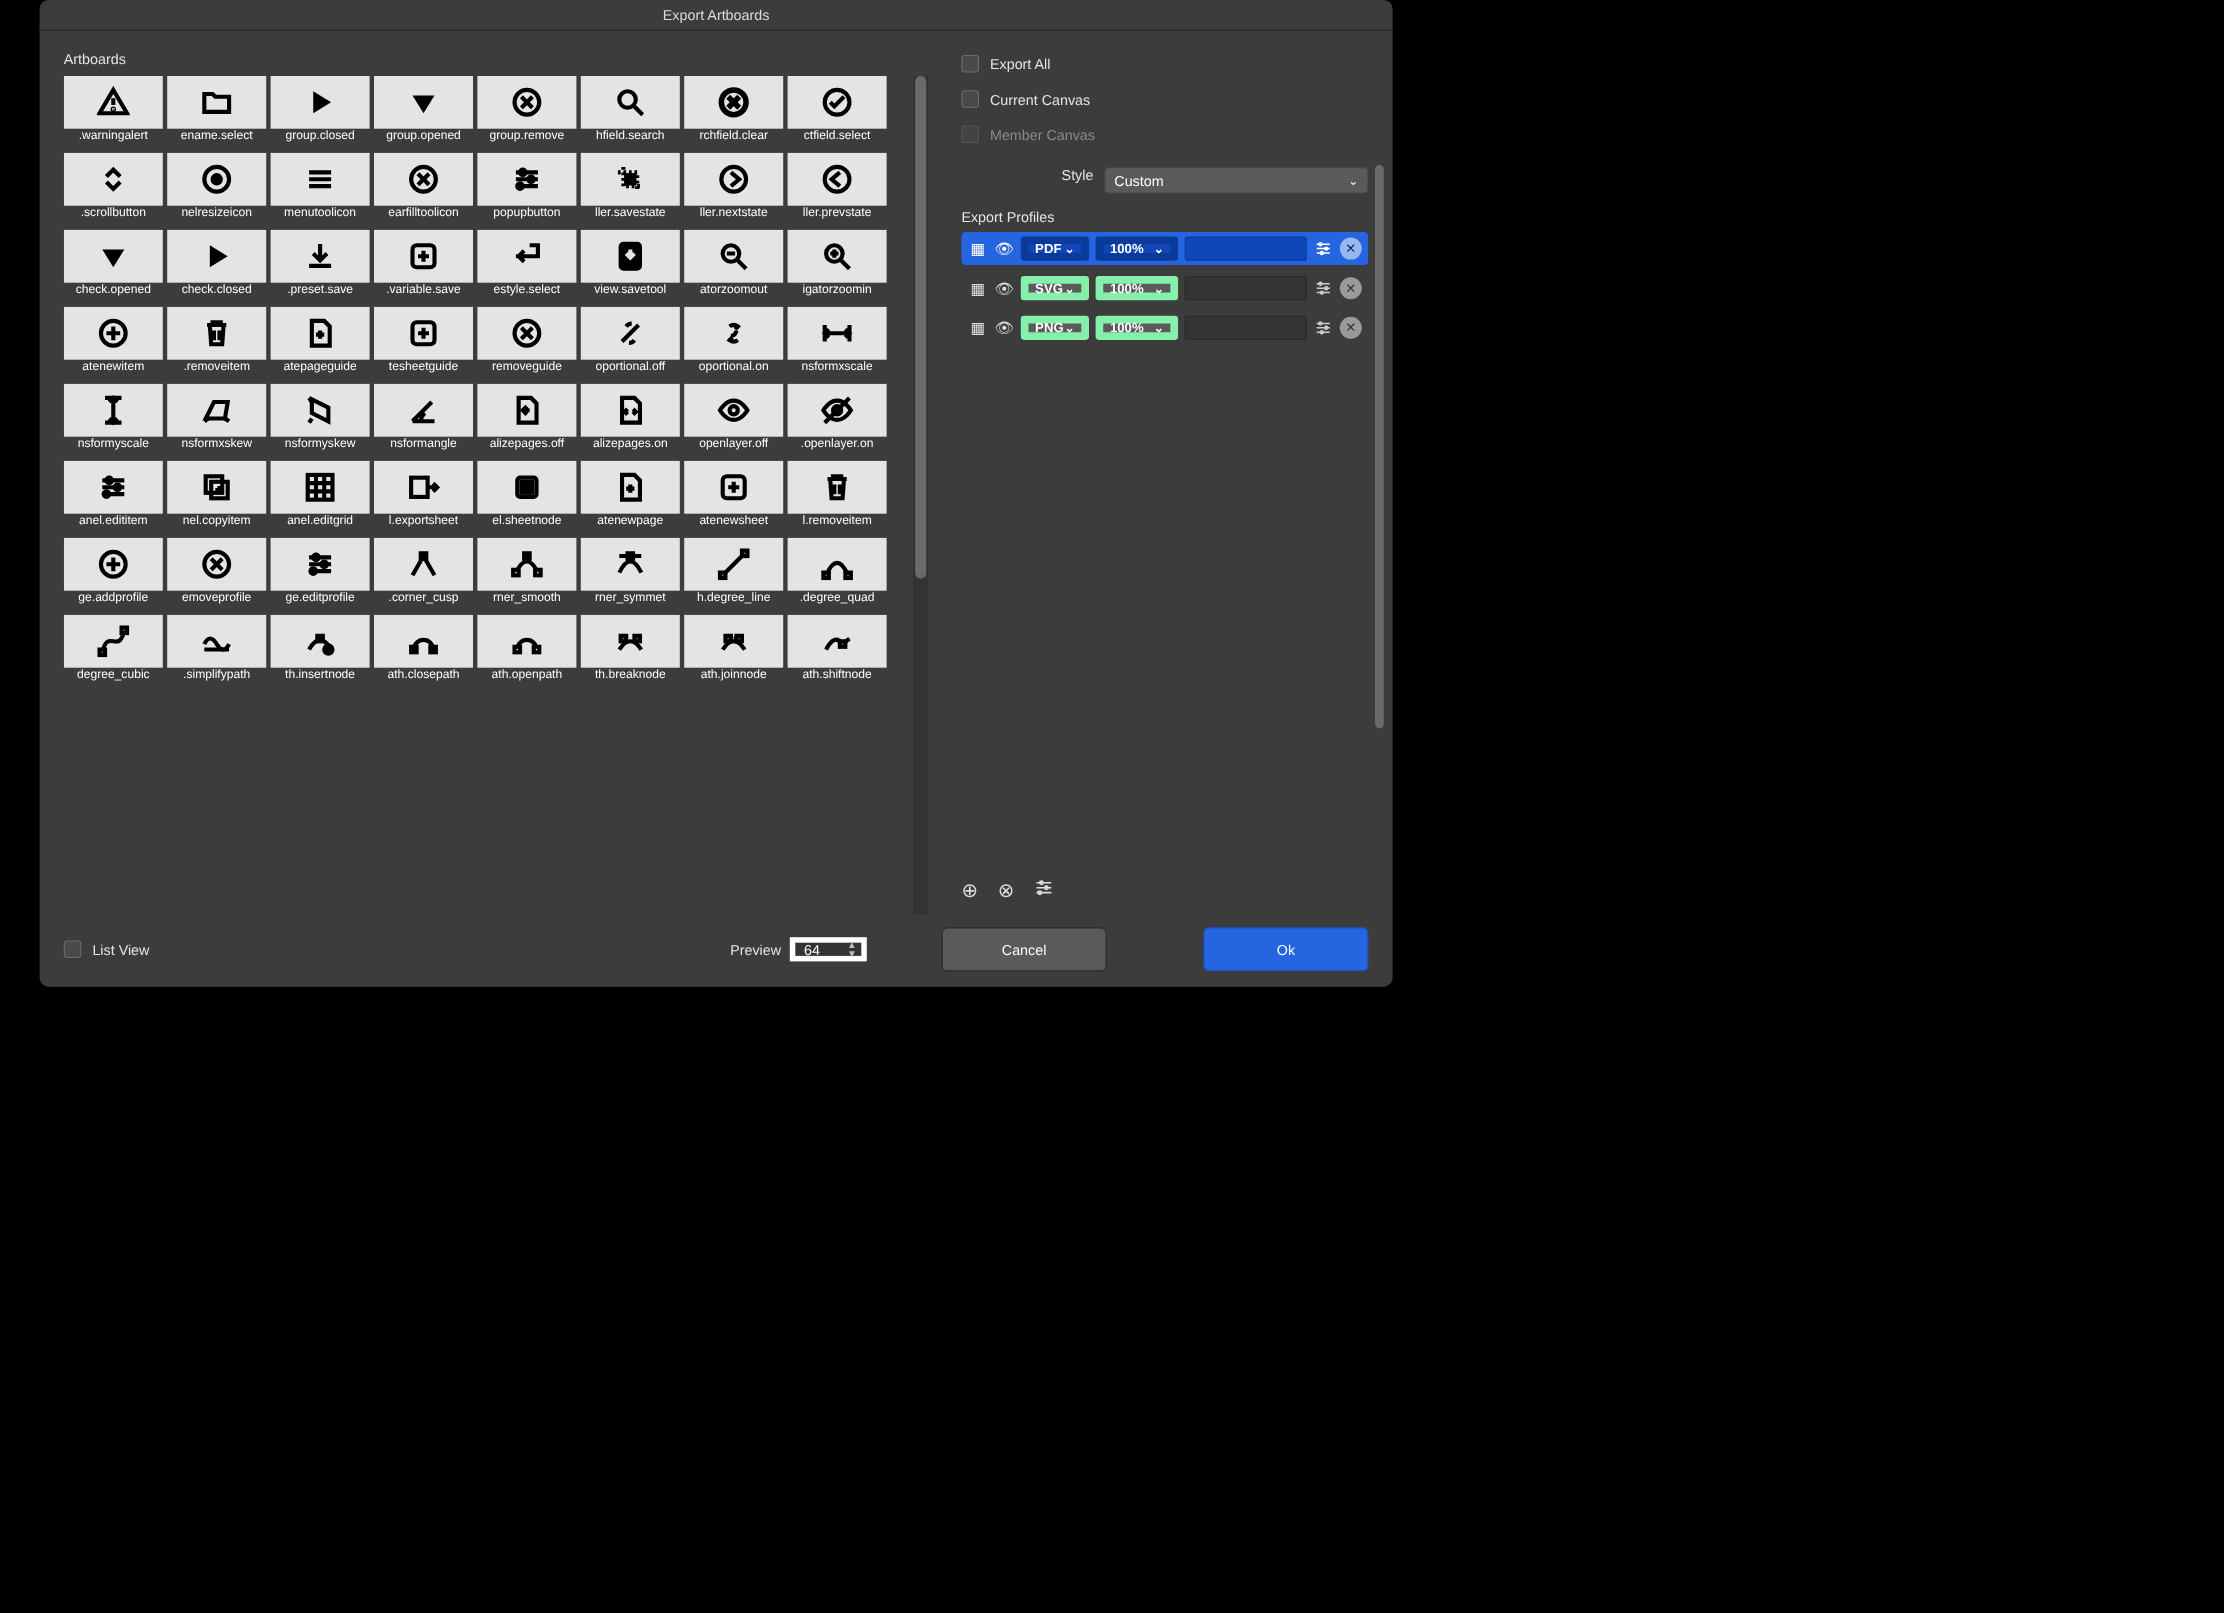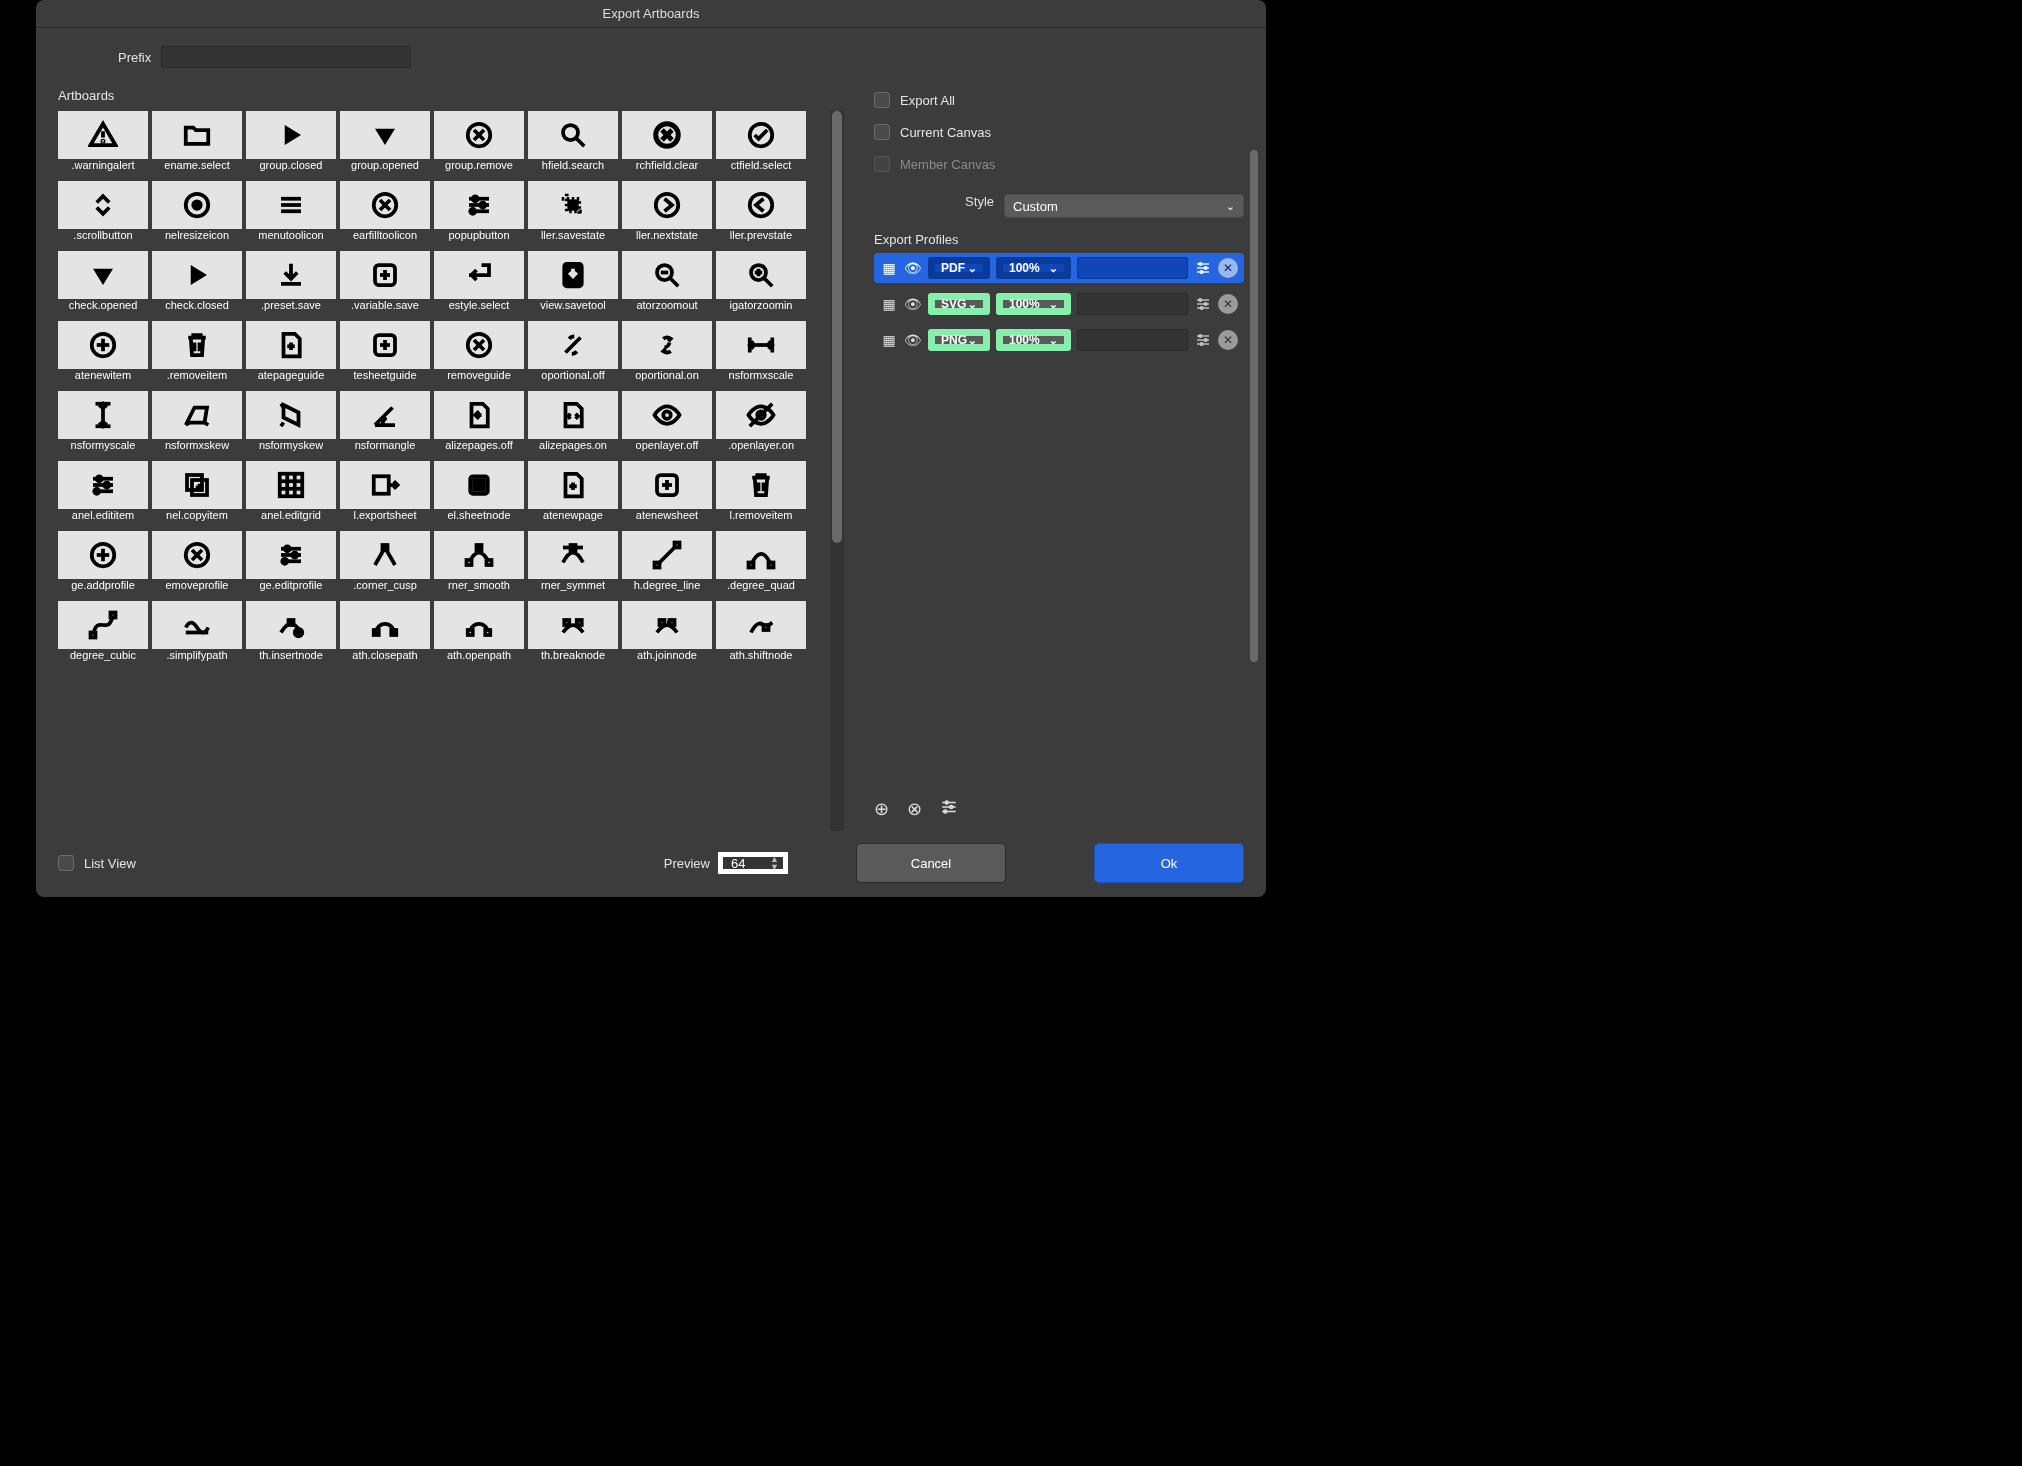--- a/index.html
+++ b/index.html
@@ -185,24 +185,20 @@
     background:#6a6a6a; border-radius:5px;
   }
 </style>
 </head>
 <body>
 
 <div class="window">
   <div class="titlebar">Export Artboards</div>
 
   <div class="content">
-    <div class="prefix-row">
-      <span>Prefix</span>
-      <input class="prefix-input" value="" style="">
-    </div>
 
     <div class="main-row">
       <div class="left-col">
         <div class="artboards-label">Artboards</div>
         <div class="grid-scroll">
           <div class="grid" id="grid">
               <div class="thumb">
                 <div class="pic">
                   <svg viewBox="0 0 24 24">
                     <path d="M12 3 L22 20 H2 Z"></path>

